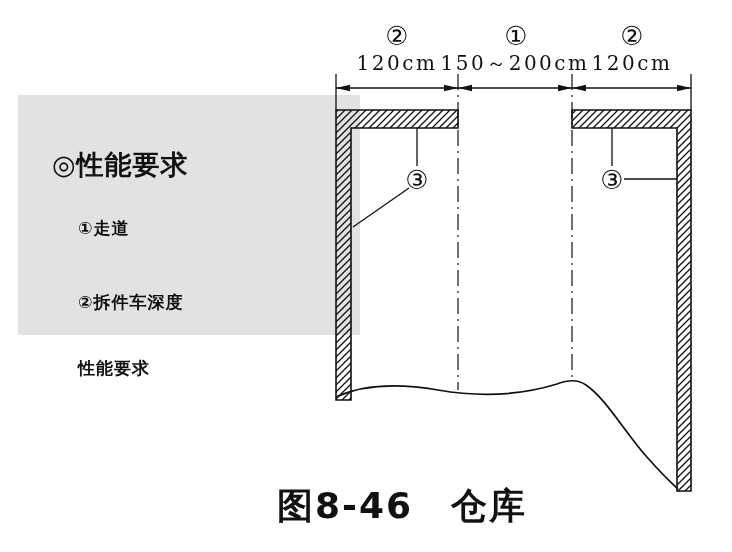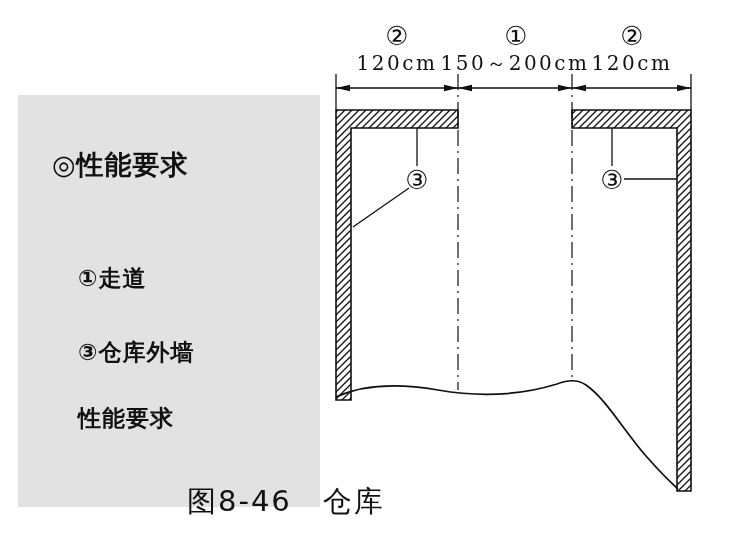--- a/index.html
+++ b/index.html
@@ -1,45 +1,45 @@
 <!DOCTYPE html>
 <html><head>
 <meta charset="utf-8">
 <style>
   html,body{margin:0;padding:0;background:#fff;}
   .page{position:relative;width:732px;height:552px;background:#fff;
         font-family:"DejaVu Sans",sans-serif;color:#111;overflow:hidden;}
 
-  .legend{position:absolute;left:18px;top:95px;width:302px;height:412px;background:#e2e2e2;}
+  .legend{position:absolute;left:18px;top:95px;width:302px;height:240px;background:#e2e2e2;padding-left:40px;}
   .legend-heading{position:absolute;left:34px;top:52px;font-size:27px;font-weight:bold;letter-spacing:1px;white-space:nowrap;}
-  .legend-item{position:absolute;left:60px;font-size:23px;font-weight:600;letter-spacing:1px;white-space:nowrap;margin-top:46px;}
+  .legend-item{position:absolute;left:60px;font-size:17px;font-weight:600;letter-spacing:1px;white-space:nowrap;}
   .li1{top:122px}.li2{top:196px}.li3{top:262px}
 
   .drawing{position:absolute;left:0;top:0;}
-  .caption{position:absolute;left:187px;top:482px;width:340px;text-align:left;
-           font-size:29px;font-weight:normal;letter-spacing:2px;white-space:nowrap;}
+  .caption{position:absolute;left:187px;top:482px;width:340px;text-align:right;
+           font-size:36px;font-weight:bold;letter-spacing:2px;white-space:nowrap;}
 
   .dimsym{font-size:26px;fill:#111;text-anchor:middle;font-family:"DejaVu Sans",sans-serif;}
   .dimval{font-family:"DejaVu Serif",serif;font-size:20px;fill:#111;text-anchor:middle;letter-spacing:2.5px;}
   .walllbl{font-size:26px;fill:#111;text-anchor:middle;font-family:"DejaVu Sans",sans-serif;}
   .thin{stroke:#111;stroke-width:1.3;fill:none;}
   .thick{stroke:#111;stroke-width:1.7;fill:none;}
   .cl{stroke:#111;stroke-width:1.2;fill:none;stroke-dasharray:16 5 2 5;}
   .arrow{fill:#111;stroke:none;}
   .wall{fill:url(#hatch);stroke:#111;stroke-width:1.6;}
 </style>
 </head>
 <body>
 
 <div class="page">
 
   <div class="legend">
     <div class="legend-heading">◎性能要求</div>
     <div class="legend-item li1">①走道</div>
-    <div class="legend-item li2">③仓库外墙</div>
+    <div class="legend-item li2">②拆件车深度</div>
     <div class="legend-item li3">性能要求</div>
   </div>
 
   <svg class="drawing" width="732" height="552" viewBox="0 0 732 552" xmlns="http://www.w3.org/2000/svg">
     <defs>
       <pattern id="hatch" width="7" height="7" patternUnits="userSpaceOnUse">
         <path d="M-1.75,1.75 l3.5,-3.5 M0,7 L7,0 M5.25,8.75 l3.5,-3.5" stroke="#111" stroke-width="1.3"></path>
       </pattern>
     </defs>
 

